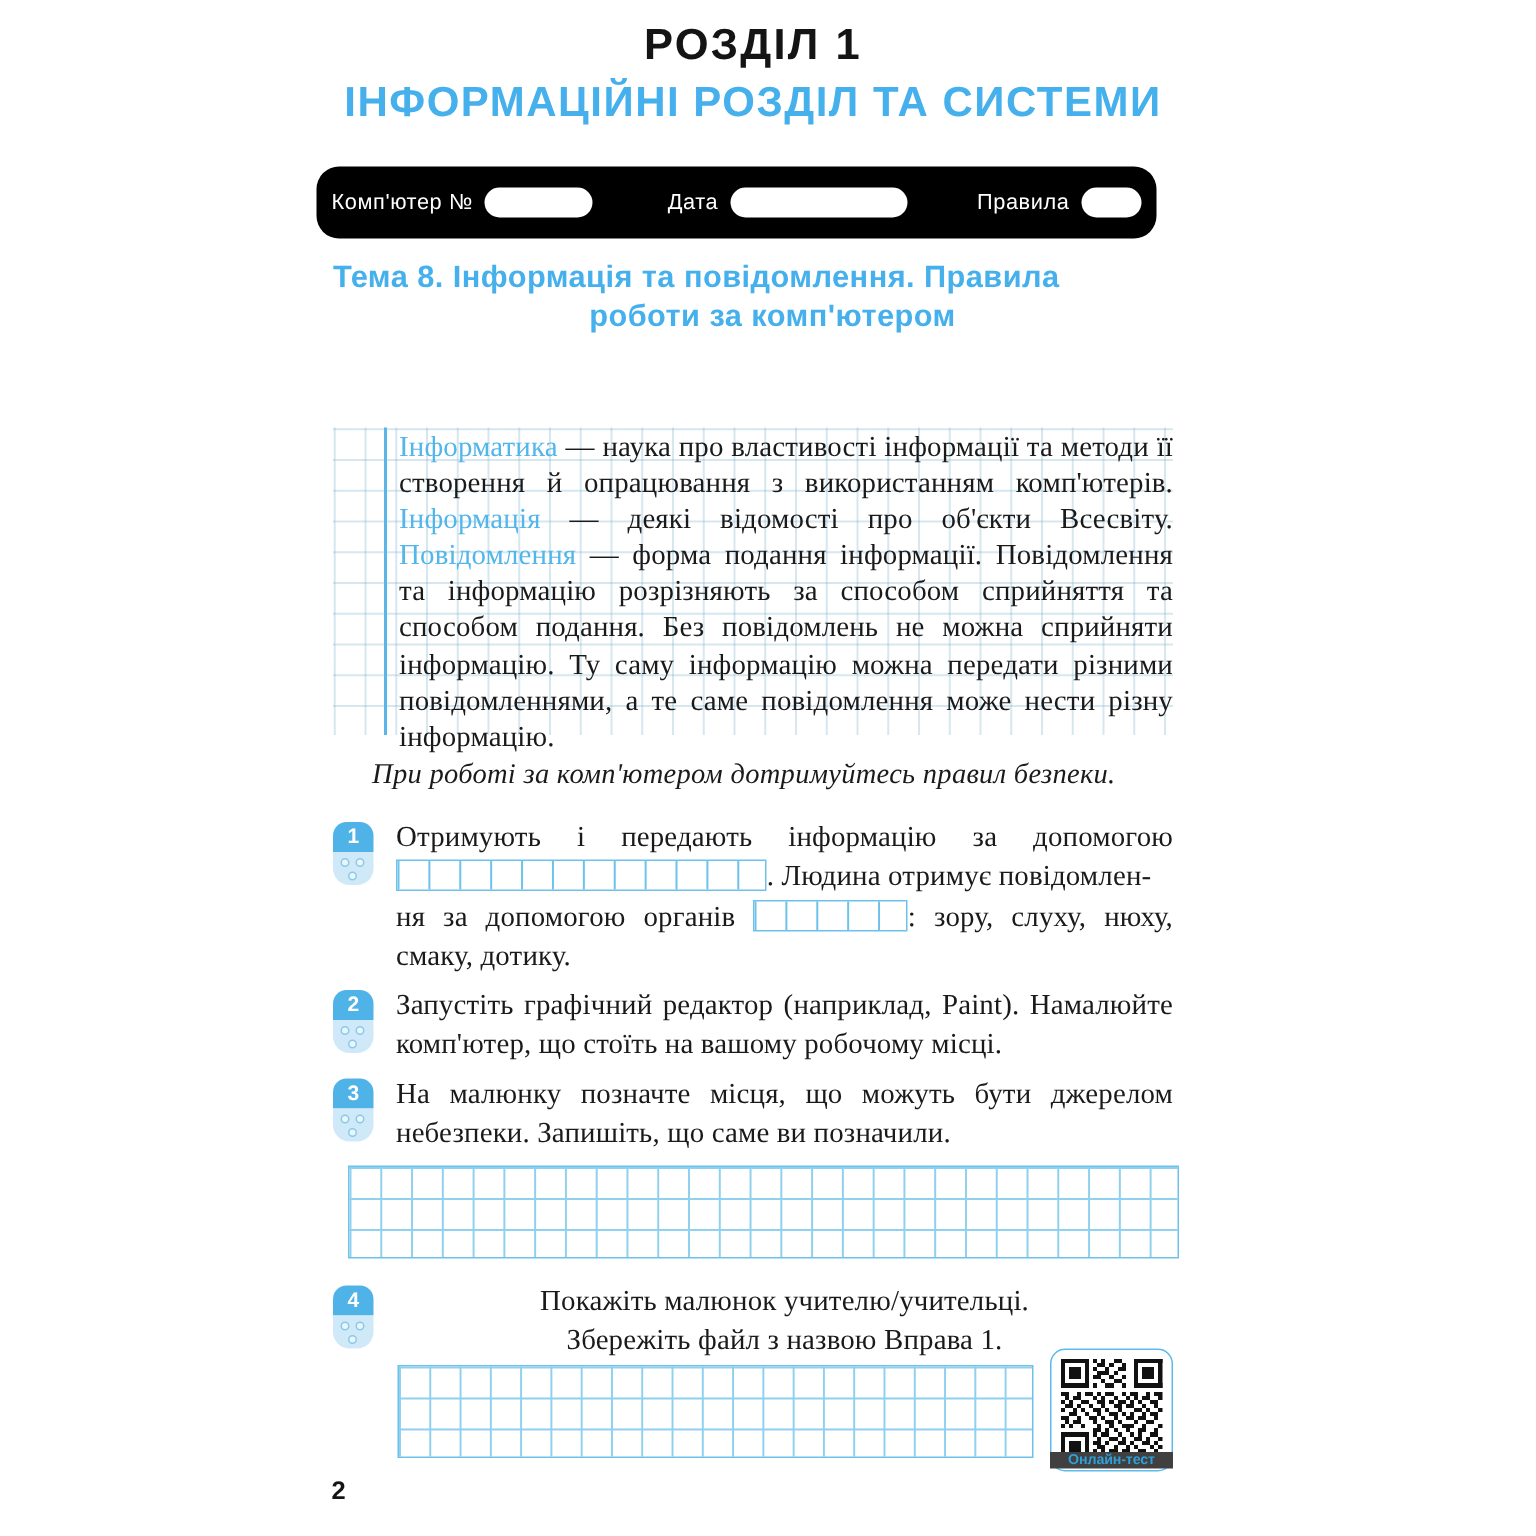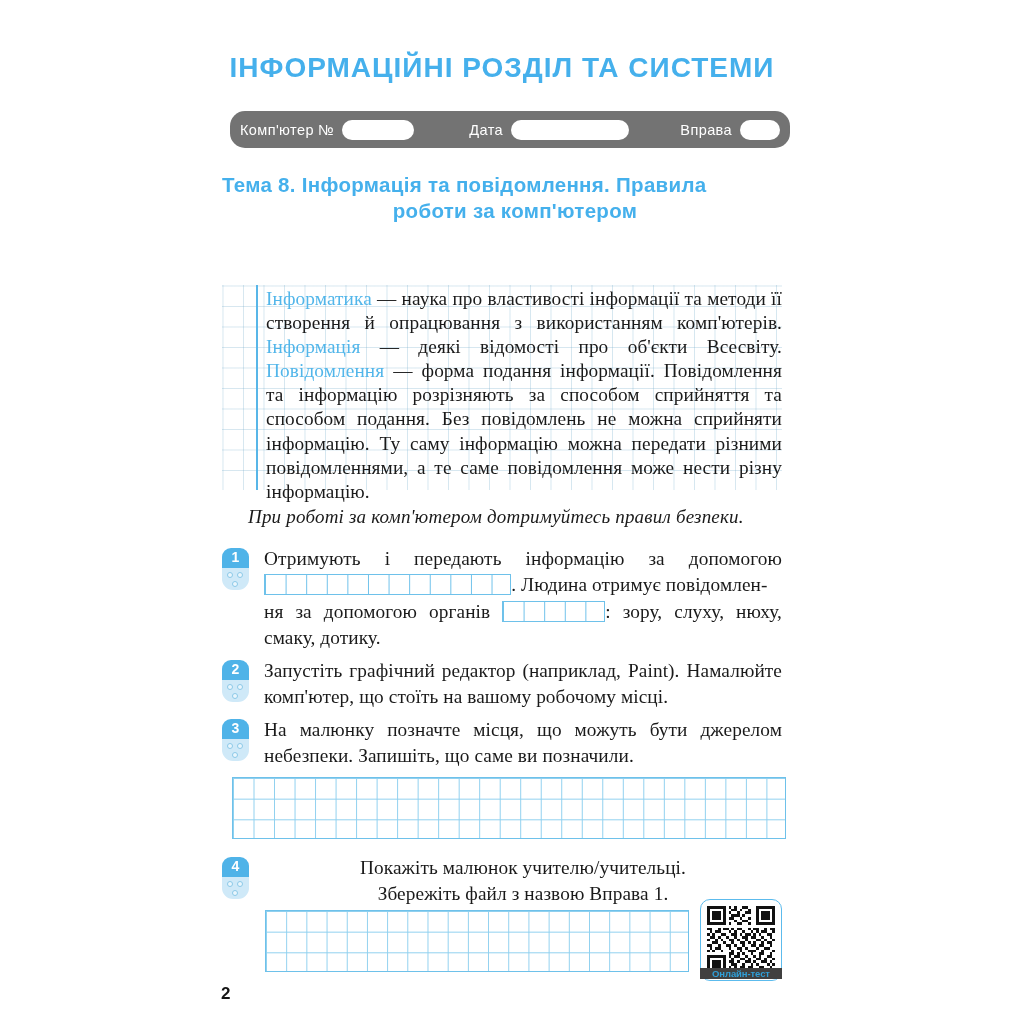--- a/index.html
+++ b/index.html
@@ -48,25 +48,25 @@
     font-weight: bold;
     font-size: 28px;
     letter-spacing: 1px;
     color: #45b0ec;
     white-space: nowrap;
   }
 
   
   .meta-bar {
     position: absolute;
-    left: 230px;
+    left: 211px;
     top: 111px;
     width: 560px;
-    height: 37px;
-    background: #737373;
+    height: 48px;
+    background: #000000;
     border-radius: 15px;
     display: flex;
     align-items: center;
     font-family: "Liberation Sans", sans-serif;
     font-size: 14.5px;
     color: #ffffff;
     box-sizing: border-box;
     padding: 0 10px;
   }
   .meta-group {
@@ -277,36 +277,39 @@
     font-weight: bold;
     font-size: 17px;
     color: #151515;
   }
 </style>
 </head>
 <body>
 
 <div class="page">
 
+  <div class="chapter-title">
+    <span>РОЗДІЛ</span><span class="num">1</span>
+  </div>
 
   <div class="chapter-subtitle">ІНФОРМАЦІЙНІ РОЗДІЛ ТА СИСТЕМИ</div>
 
   <div class="meta-bar">
     <div class="meta-group">
       <span class="meta-label">Комп'ютер №</span>
       <span class="meta-field mf-computer"></span>
     </div>
     <div class="spacer-a"></div>
     <div class="meta-group">
       <span class="meta-label">Дата</span>
       <span class="meta-field mf-date"></span>
     </div>
     <div class="spacer-b"></div>
     <div class="meta-group">
-      <span class="meta-label">Вправа</span>
+      <span class="meta-label">Правила</span>
       <span class="meta-field mf-grade"></span>
     </div>
   </div>
 
   <div class="topic">
     <span class="l1">Тема 8. Інформація та повідомлення. Правила</span>
     <span class="l2">роботи за комп'ютером</span>
   </div>
 
 

